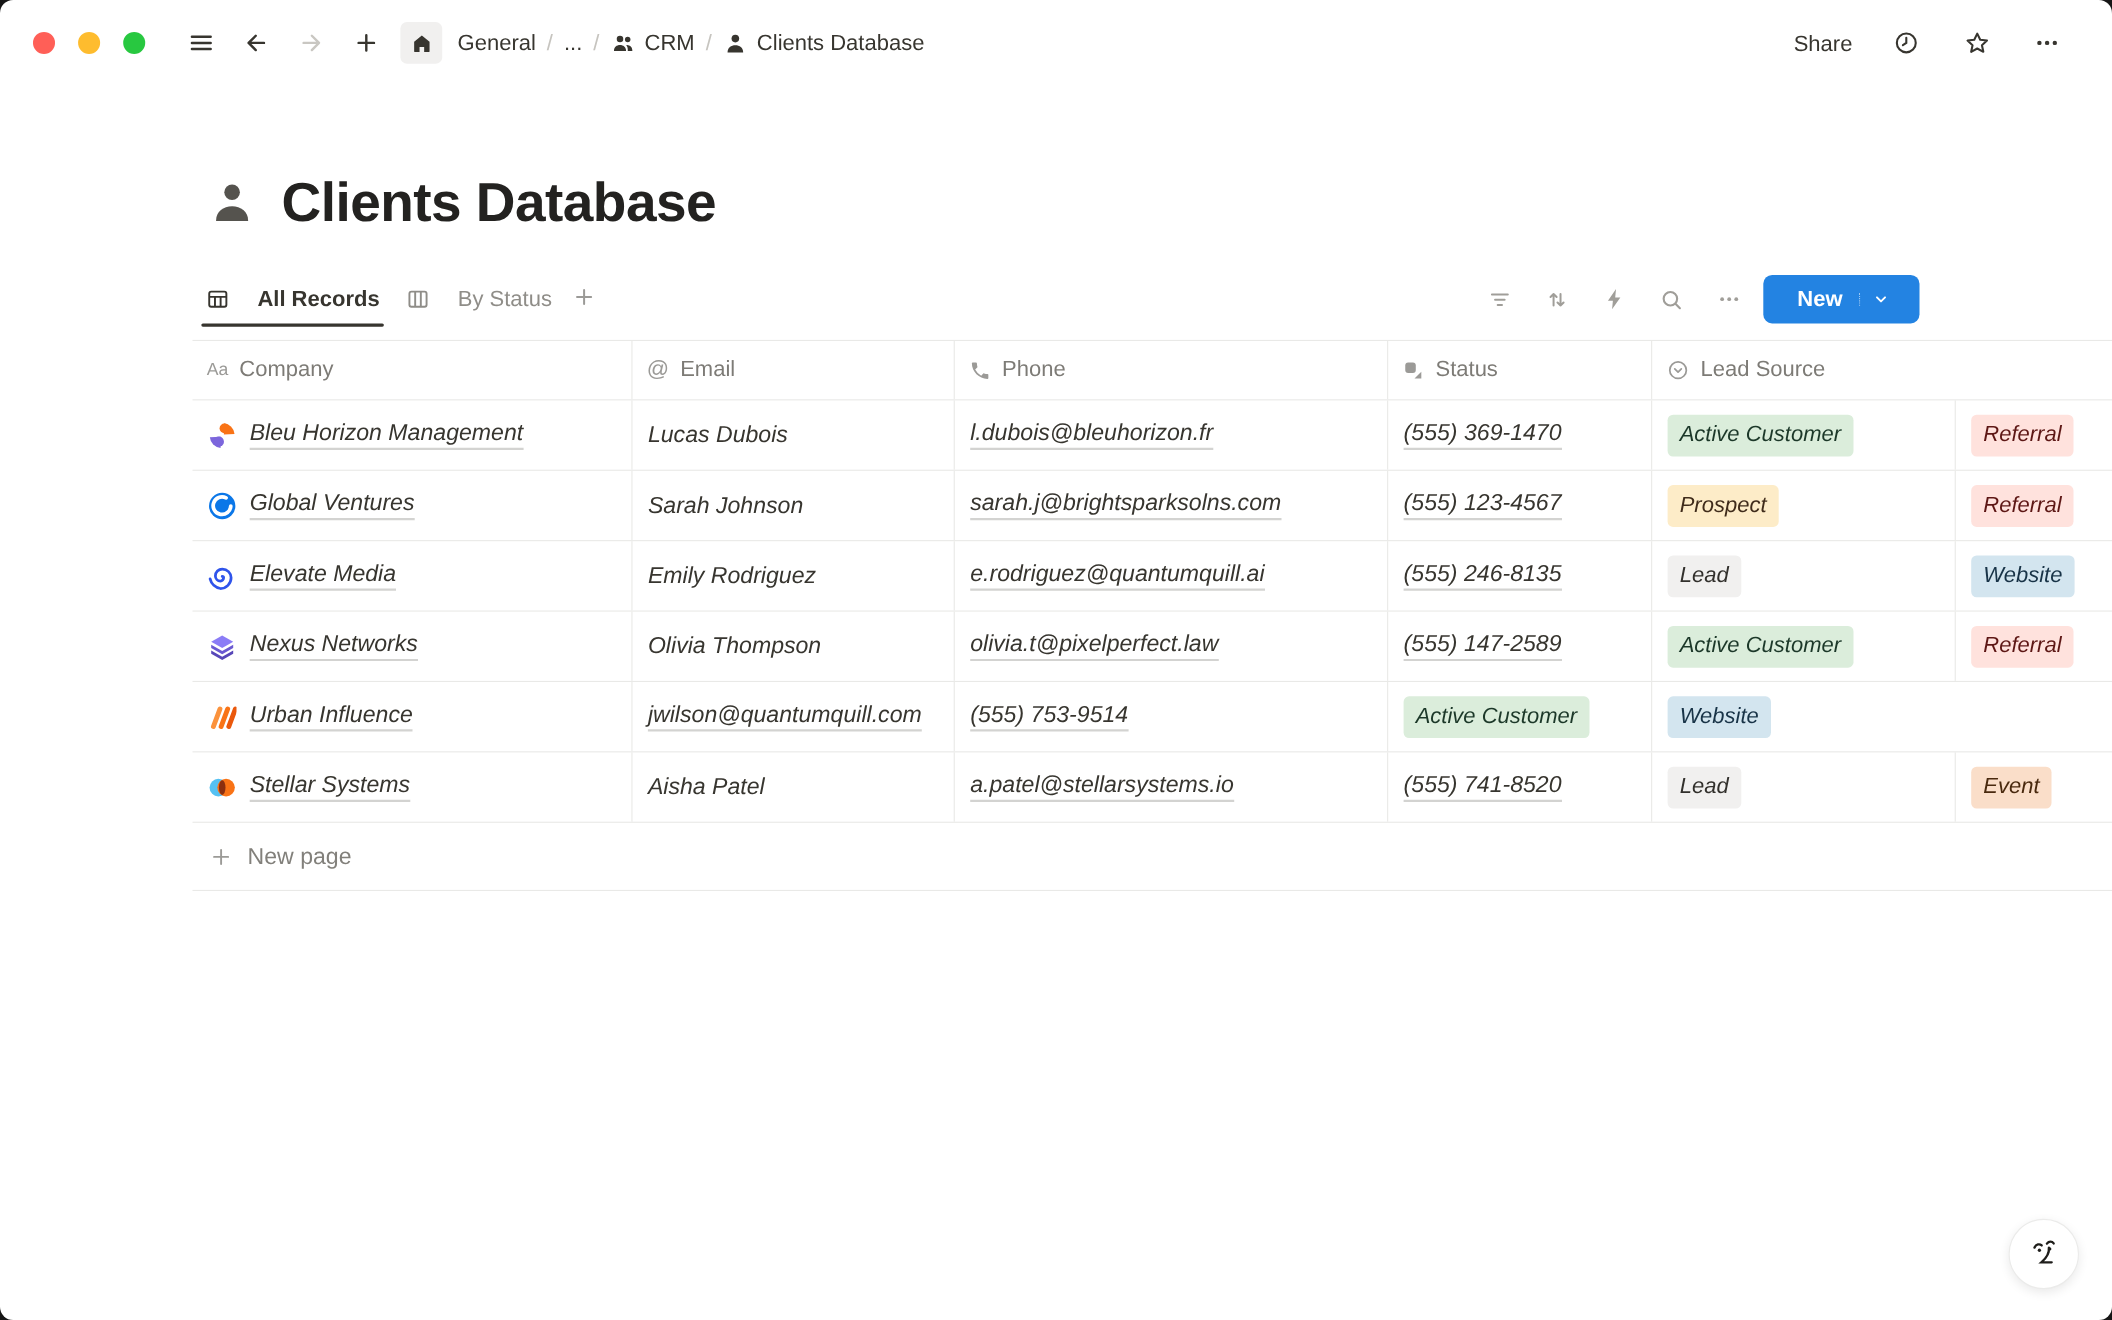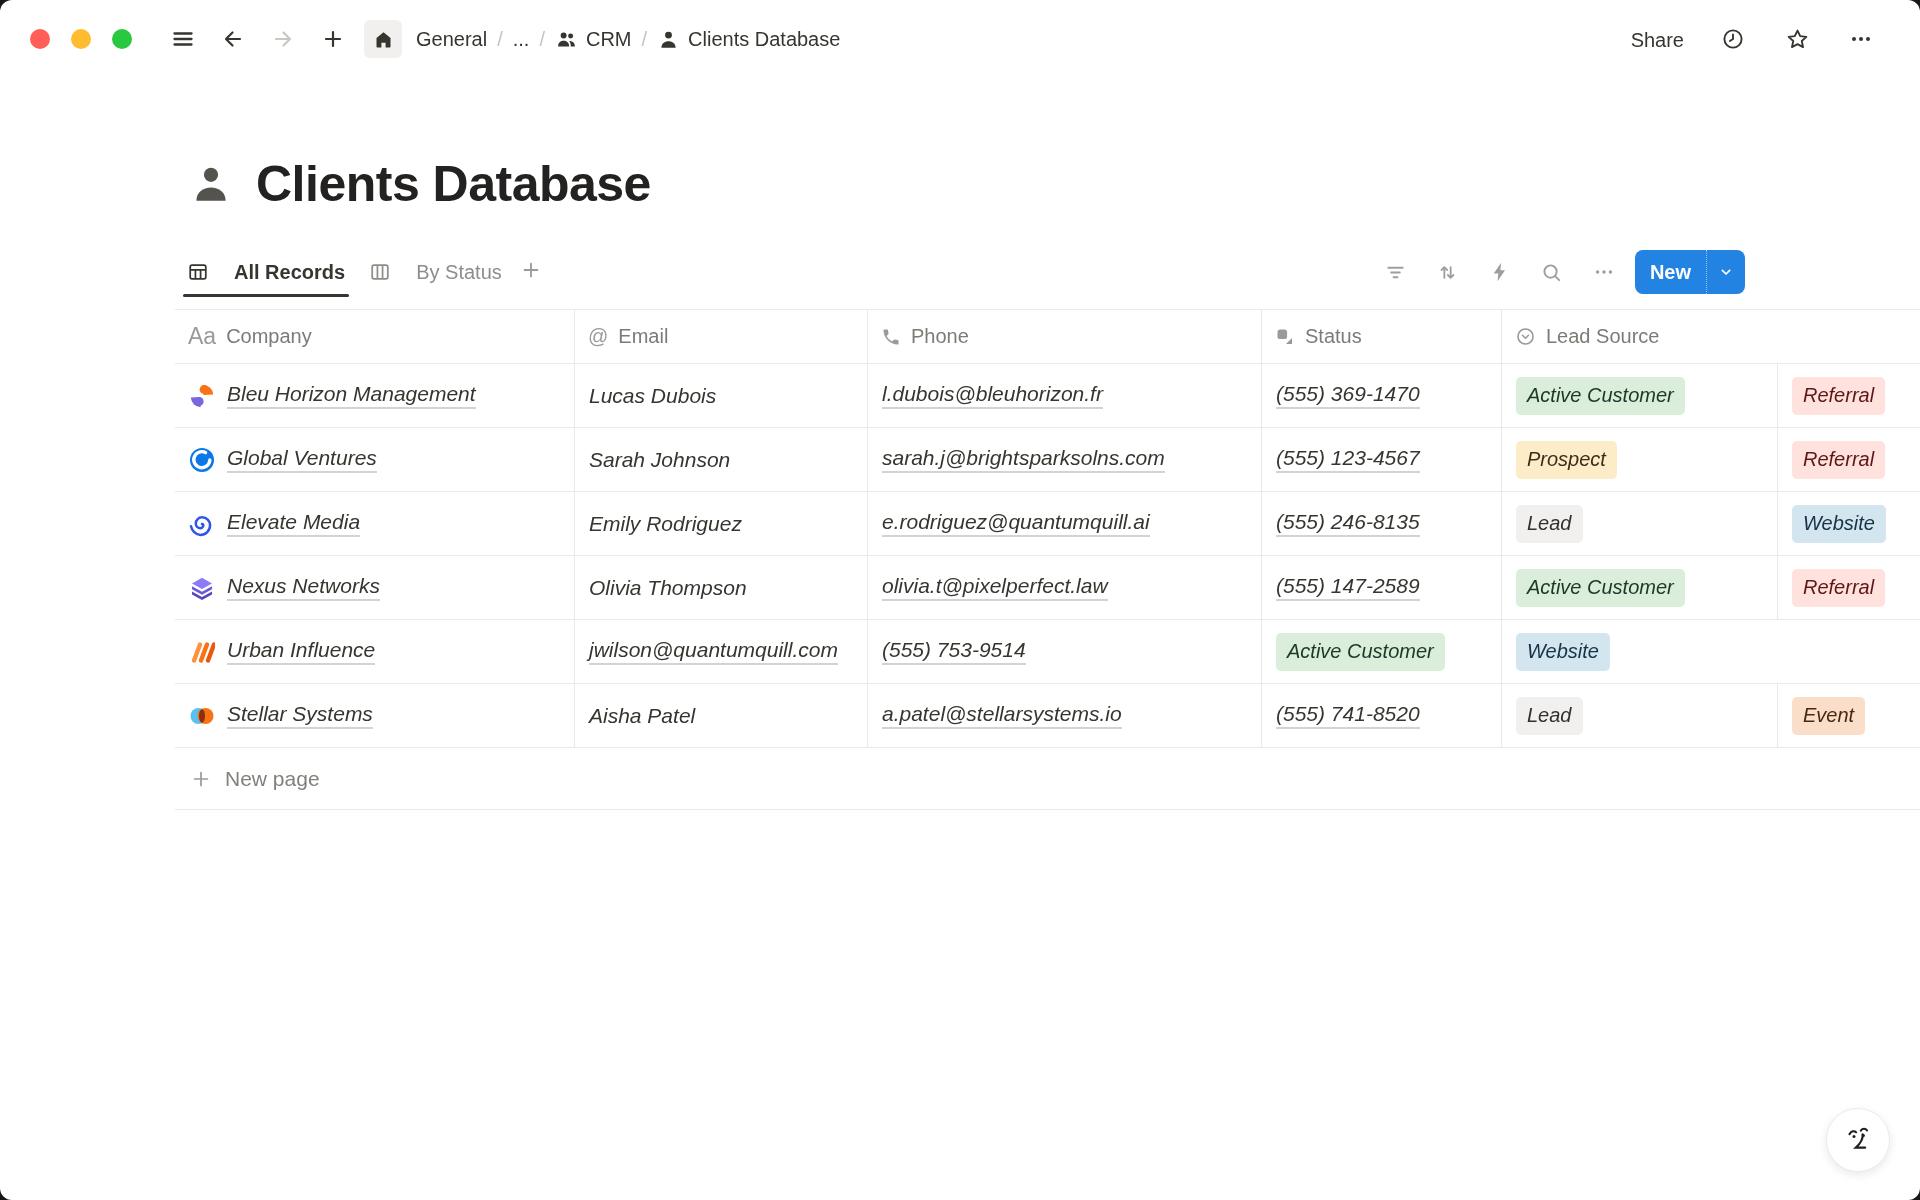--- a/index.html
+++ b/index.html
@@ -32,32 +32,32 @@
   .tab{position:relative;display:flex;align-items:center;gap:25px;height:100%;padding:0 12px;font-size:20px;cursor:pointer;}
   .tab.active{color:#37352f;font-weight:700;}
   .tab.active::after{content:"";position:absolute;left:8px;right:8px;bottom:0;height:3px;background:#37352f;border-radius:2px;}
   .tab.inactive{color:#8f8d88;}
   .tab .ticon{display:flex;}
   .add-view{color:#9b9a97;margin-left:6px;}
   .toolbar{position:absolute;right:0;top:0;height:100%;display:flex;align-items:center;gap:10px;}
   .tool-btn{display:flex;align-items:center;justify-content:center;width:42px;height:38px;background:none;border:none;
     color:#a09e99;cursor:pointer;padding:0;}
   .new-btn{display:flex;align-items:stretch;height:44px;margin-left:0;background:var(--accent-blue);border:none;border-radius:8px;
-    color:#fff;cursor:pointer;padding:0;overflow:hidden;font-family:inherit;}
+    color:#fff;cursor:pointer;padding:16px;overflow:hidden;font-family:inherit;}
   .new-main{display:flex;align-items:center;padding:0 15px;font-size:20px;font-weight:700;}
   .new-chev{display:flex;align-items:center;justify-content:center;width:38px;border-left:1px dotted rgba(255,255,255,.55);}
 
   
   .table{margin:12px 0 0 175px;width:2110px;}
   .t-grid{display:grid;grid-template-columns:400px 293px 394px 240px 276px 400px;}
   .t-header{height:53px;border-top:1px solid #e9e9e7;border-bottom:1px solid #e9e9e7;color:#7d7b76;font-size:20px;}
   .hcell{display:flex;align-items:center;gap:10px;padding:0 13px;border-right:1px solid #e9e9e7;overflow:hidden;white-space:nowrap;cursor:pointer;}
   .hcell.last{border-right:none;}
   .hcell .hicon{display:flex;color:#9b9a97;flex:none;}
-  .aa-glyph{font-size:23px;color:#9b9a97;}
+  .aa-glyph{font-size:16px;color:#9b9a97;}
   .at-glyph{font-size:20px;color:#9b9a97;}
   .t-row{height:63px;border-bottom:1px solid #e9e9e7;font-size:21px;color:#37352f;}
   .cell{display:flex;align-items:center;padding:0 14px;border-right:1px solid #e9e9e7;overflow:hidden;white-space:nowrap;font-style:italic;}
   .cell.last{border-right:none;}
   .cell.c-company{gap:12px;padding-left:14px;}
   .logo{display:flex;flex:none;}
   .ulink{border-bottom:2px solid rgba(55,53,47,.22);padding-bottom:1px;cursor:pointer;}
   .badge{display:inline-flex;align-items:center;height:36px;padding:1px 11px;border-radius:5px;font-size:20px;cursor:pointer;}
   .c-green{background:var(--badge-green-bg);color:var(--badge-green-text);}
   .c-yellow{background:var(--badge-yellow-bg);color:var(--badge-yellow-text);}

